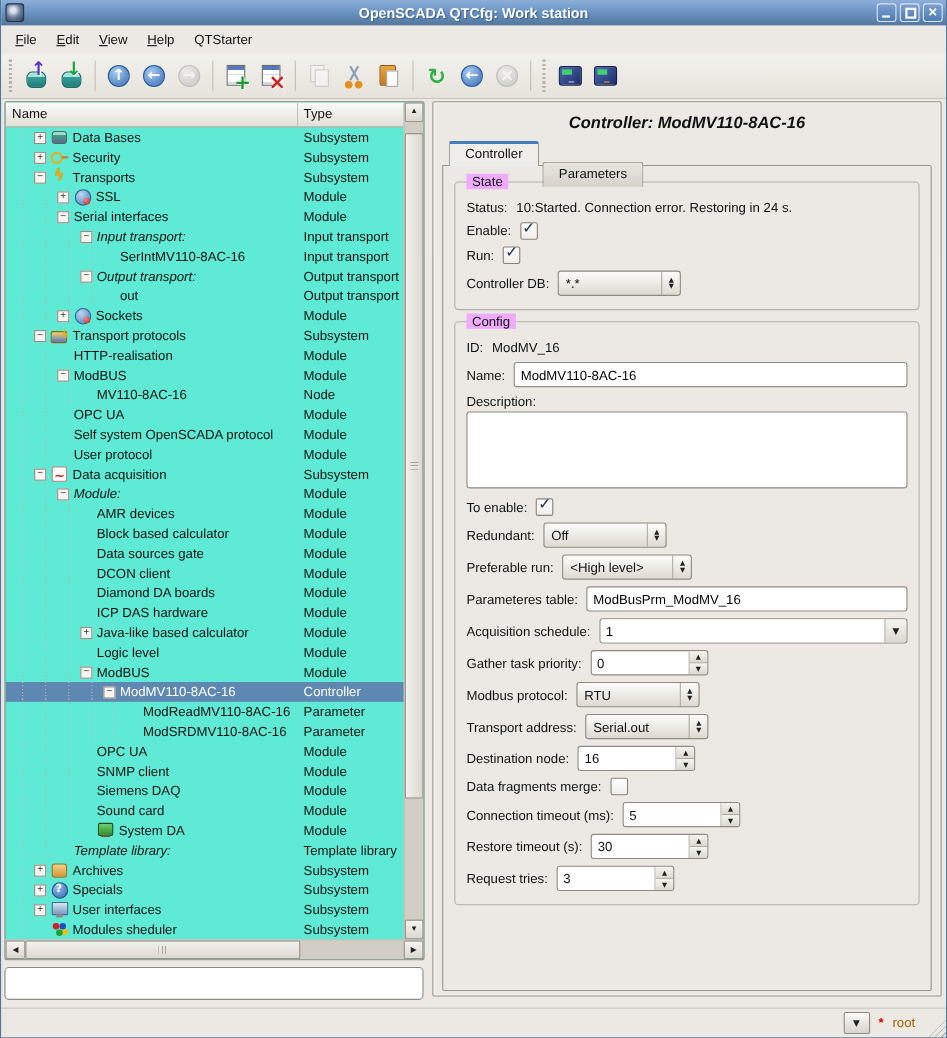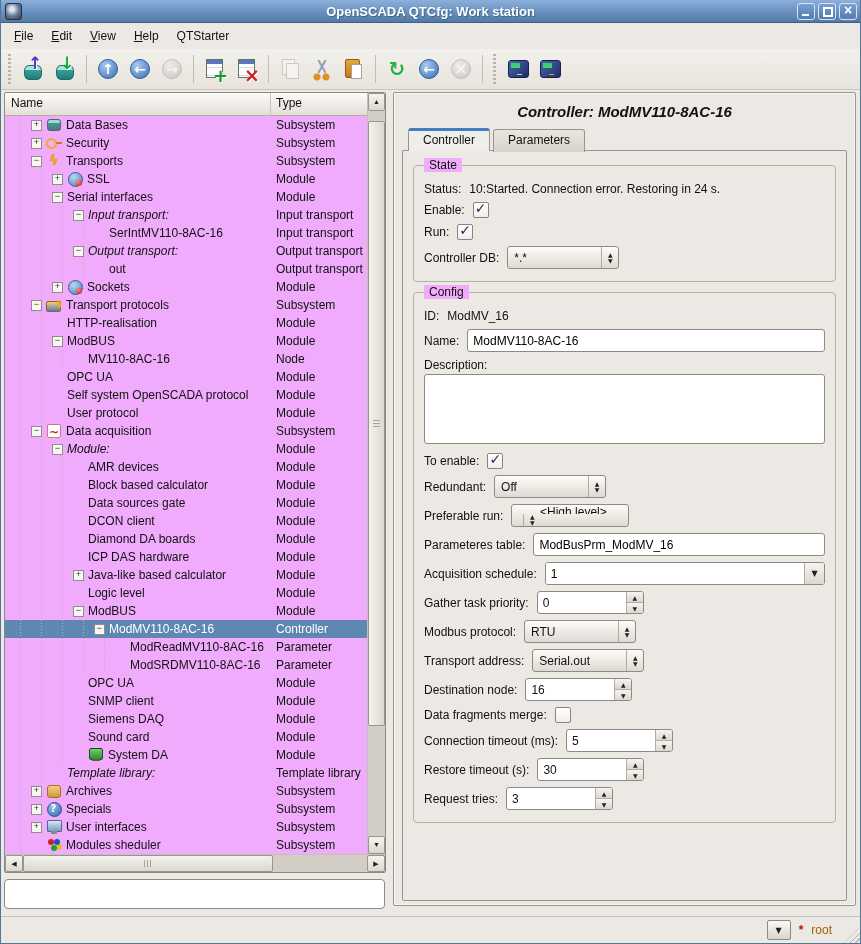--- a/index.html
+++ b/index.html
@@ -60,21 +60,21 @@
   .qtstarter-config-icon::after,.qtstarter-launch-icon::after{content:"";position:absolute;left:6px;top:7px;width:9px;height:5px;background:#3fd070;box-shadow:4px 9px 0 -2px #c8cdd6;}
   .qtstarter-launch-icon::after{box-shadow:4px 9px 0 -2px #e0a030;}
 
   
   .main{flex:1;display:flex;padding-top:2px;overflow:hidden;}
   .left-col{width:382px;flex:none;display:flex;flex-direction:column;padding-left:3px;}
   .splitter{width:7px;flex:none;}
   .right-col{flex:1;margin-right:4px;display:flex;flex-direction:column;}
 
   
-  .tree-frame{height:779px;flex:none;border:1px solid #8f8a81;border-radius:2px;background:#f0abfc;display:flex;flex-direction:column;overflow:hidden;}
+  .tree-frame{height:779px;flex:none;border:1px solid #8f8a81;border-radius:2px;background:#5eead4;display:flex;flex-direction:column;overflow:hidden;}
   .tree-inner{flex:1;display:flex;overflow:hidden;}
   .tree-cols{flex:1;display:flex;flex-direction:column;overflow:hidden;}
   .thead{height:22px;flex:none;display:flex;background:linear-gradient(#fcfbf9,#e3dfd7);border-bottom:1px solid #b4b0a6;}
   .hname{width:266px;flex:none;padding:3px 6px;border-right:1px solid #c8c4bc;box-sizing:border-box;}
   .htype{flex:1;padding:3px 5px;}
   .tview{flex:1;overflow:hidden;position:relative;}
   .trow{height:18px;line-height:18px;display:flex;align-items:center;position:relative;white-space:nowrap;padding-left:5px;}
   .trow.sel{background:#5e88b2;color:#fff;}
   .trow.sel .ttype{color:#fff;}
   .indent{width:21px;flex:none;align-self:stretch;background:repeating-linear-gradient(to bottom,#b9b5ad 0 1px,transparent 1px 3px);background-size:1px 100%;background-repeat:no-repeat;background-position:10px 0;}
@@ -121,40 +121,40 @@
   .htrack{flex:1;position:relative;}
   .hthumb{position:absolute;top:0;bottom:0;left:0;width:248px;background:linear-gradient(#f4f2ee,#dcd8d0);border:1px solid #9a958c;border-radius:2px;}
   .hthumb::after{content:"";position:absolute;top:4px;bottom:4px;left:50%;width:7px;margin-left:-4px;background:repeating-linear-gradient(to right,#a8a49c 0 1px,transparent 1px 3px);}
 
   .tree-edit{height:28px;margin-top:6px;margin-right:1px;border:1px solid #8f8a81;border-radius:4px;background:#fff;padding:0 6px;font:12px "Liberation Sans",sans-serif;}
 
   
   .panel-frame{height:814px;flex:none;border:1px solid #9a958c;border-radius:2px;box-shadow:inset 0 0 0 1px #f8f7f4;padding:4px 8px;box-sizing:border-box;display:flex;flex-direction:column;overflow:hidden;}
   .panel-title{text-align:center;font-size:15px;font-weight:bold;font-style:italic;padding:6px 0 8px;}
   .tabs{display:flex;padding-left:6px;position:relative;z-index:2;}
-  .tab{border:1px solid #9a958c;border-bottom:none;border-radius:3px 3px 0 0;padding:3px 14px 4px;background:linear-gradient(#e9e6e0,#d7d3cb);margin-right:3px;position:relative;top:1px;}
+  .tab{border:1px solid #9a958c;border-bottom:none;border-radius:3px 3px 0 0;padding:3px 14px 4px;background:linear-gradient(#e9e6e0,#d7d3cb);margin-right:3px;position:relative;top:19px;}
   .tab.active{background:#f0eeea;border-top:3px solid #447cc0;padding-top:2px;top:0;}
   .tabframe{flex:1;border:1px solid #9a958c;border-radius:0 2px 2px 2px;margin-top:-1px;padding:4px 8px;overflow:hidden;}
 
   .gbox{position:relative;border:1px solid #b4b0a6;border-radius:4px;margin:10px 2px 8px;padding:10px 10px 6px;}
   .glegend{position:absolute;top:-8px;left:10px;background:#f0abfc;padding:0 5px;}
   .frow{display:flex;align-items:center;margin:6px 0;}
   .flbl{margin-right:8px;white-space:nowrap;}
   .bval{font-weight:normal;}
 
   .checkbox{width:14px;height:14px;flex:none;border:1px solid #8a857c;border-radius:2px;background:linear-gradient(#ffffff,#f0eee9);position:relative;font-family:"DejaVu Sans",sans-serif;}
   .checkbox.checked::after{content:"✓";position:absolute;left:1px;top:-3px;font-size:14px;font-weight:bold;color:#20325a;}
 
   .combo{display:inline-flex;align-items:center;height:23px;border:1px solid #8f8a81;border-radius:3px;background:linear-gradient(#fdfcfa,#dedad2);padding-left:6px;box-sizing:border-box;}
   .combo .ctext{flex:1;overflow:hidden;white-space:nowrap;}
   .carrows{width:16px;align-self:stretch;border-left:1px solid #b0aca2;margin-left:5px;display:flex;flex-direction:column;align-items:center;justify-content:center;font-family:"DejaVu Sans",sans-serif;}
   .carrows::before{content:"▲";font-size:6px;line-height:6px;color:#222;}
   .carrows::after{content:"▼";font-size:6px;line-height:6px;color:#222;}
   .w110{width:112px;}
-  .w104{width:118px;flex-direction:column;}
+  .w104{width:118px;}
 
   .tinput{height:23px;border:1px solid #8f8a81;border-radius:3px;background:#fff;padding:0 5px;font:12px "Liberation Sans",sans-serif;box-sizing:border-box;}
   .grow{flex:1;}
   .descarea{width:100%;height:70px;border:1px solid #8f8a81;border-radius:3px;background:#fff;resize:none;box-sizing:border-box;font:12px "Liberation Sans",sans-serif;}
 
   .ecombo{display:flex;align-items:stretch;height:23px;border:1px solid #8f8a81;border-radius:3px;background:#fff;overflow:hidden;box-sizing:border-box;}
   .ecombo input{border:none;outline:none;flex:1;padding:0 5px;font:12px "Liberation Sans",sans-serif;}
   .ebtn{width:19px;border-left:1px solid #b0aca2;background:linear-gradient(#f6f4f0,#dcd8d0);display:flex;align-items:center;justify-content:center;font-family:"DejaVu Sans",sans-serif;}
   .ebtn::after{content:"▼";font-size:8px;color:#222;}
 

